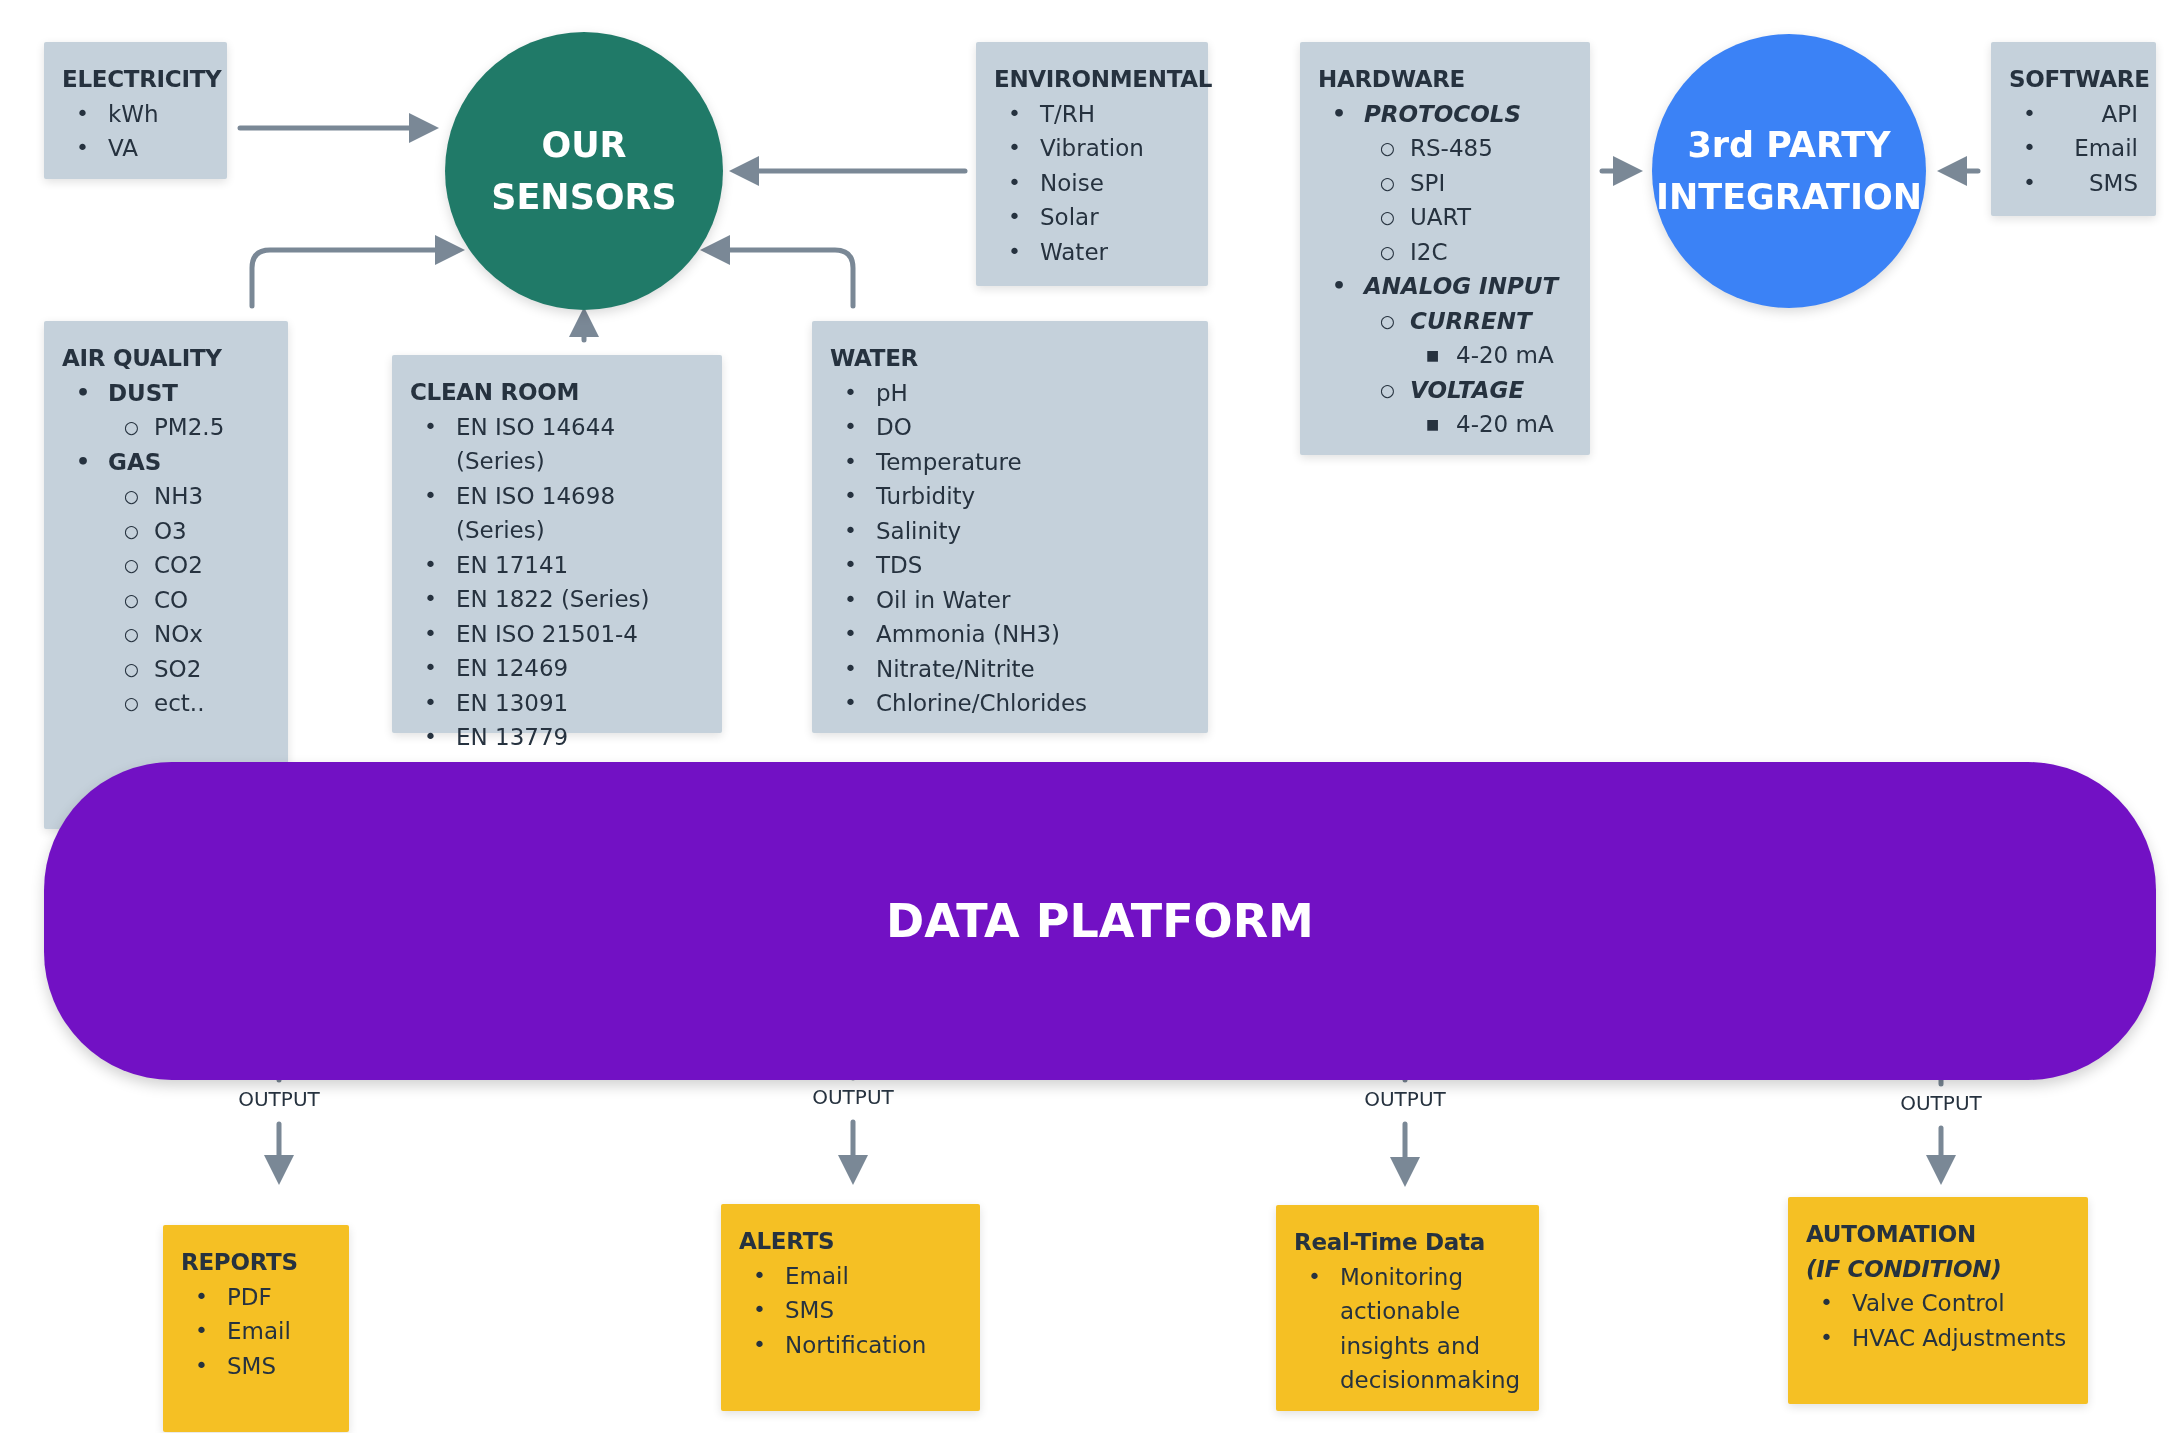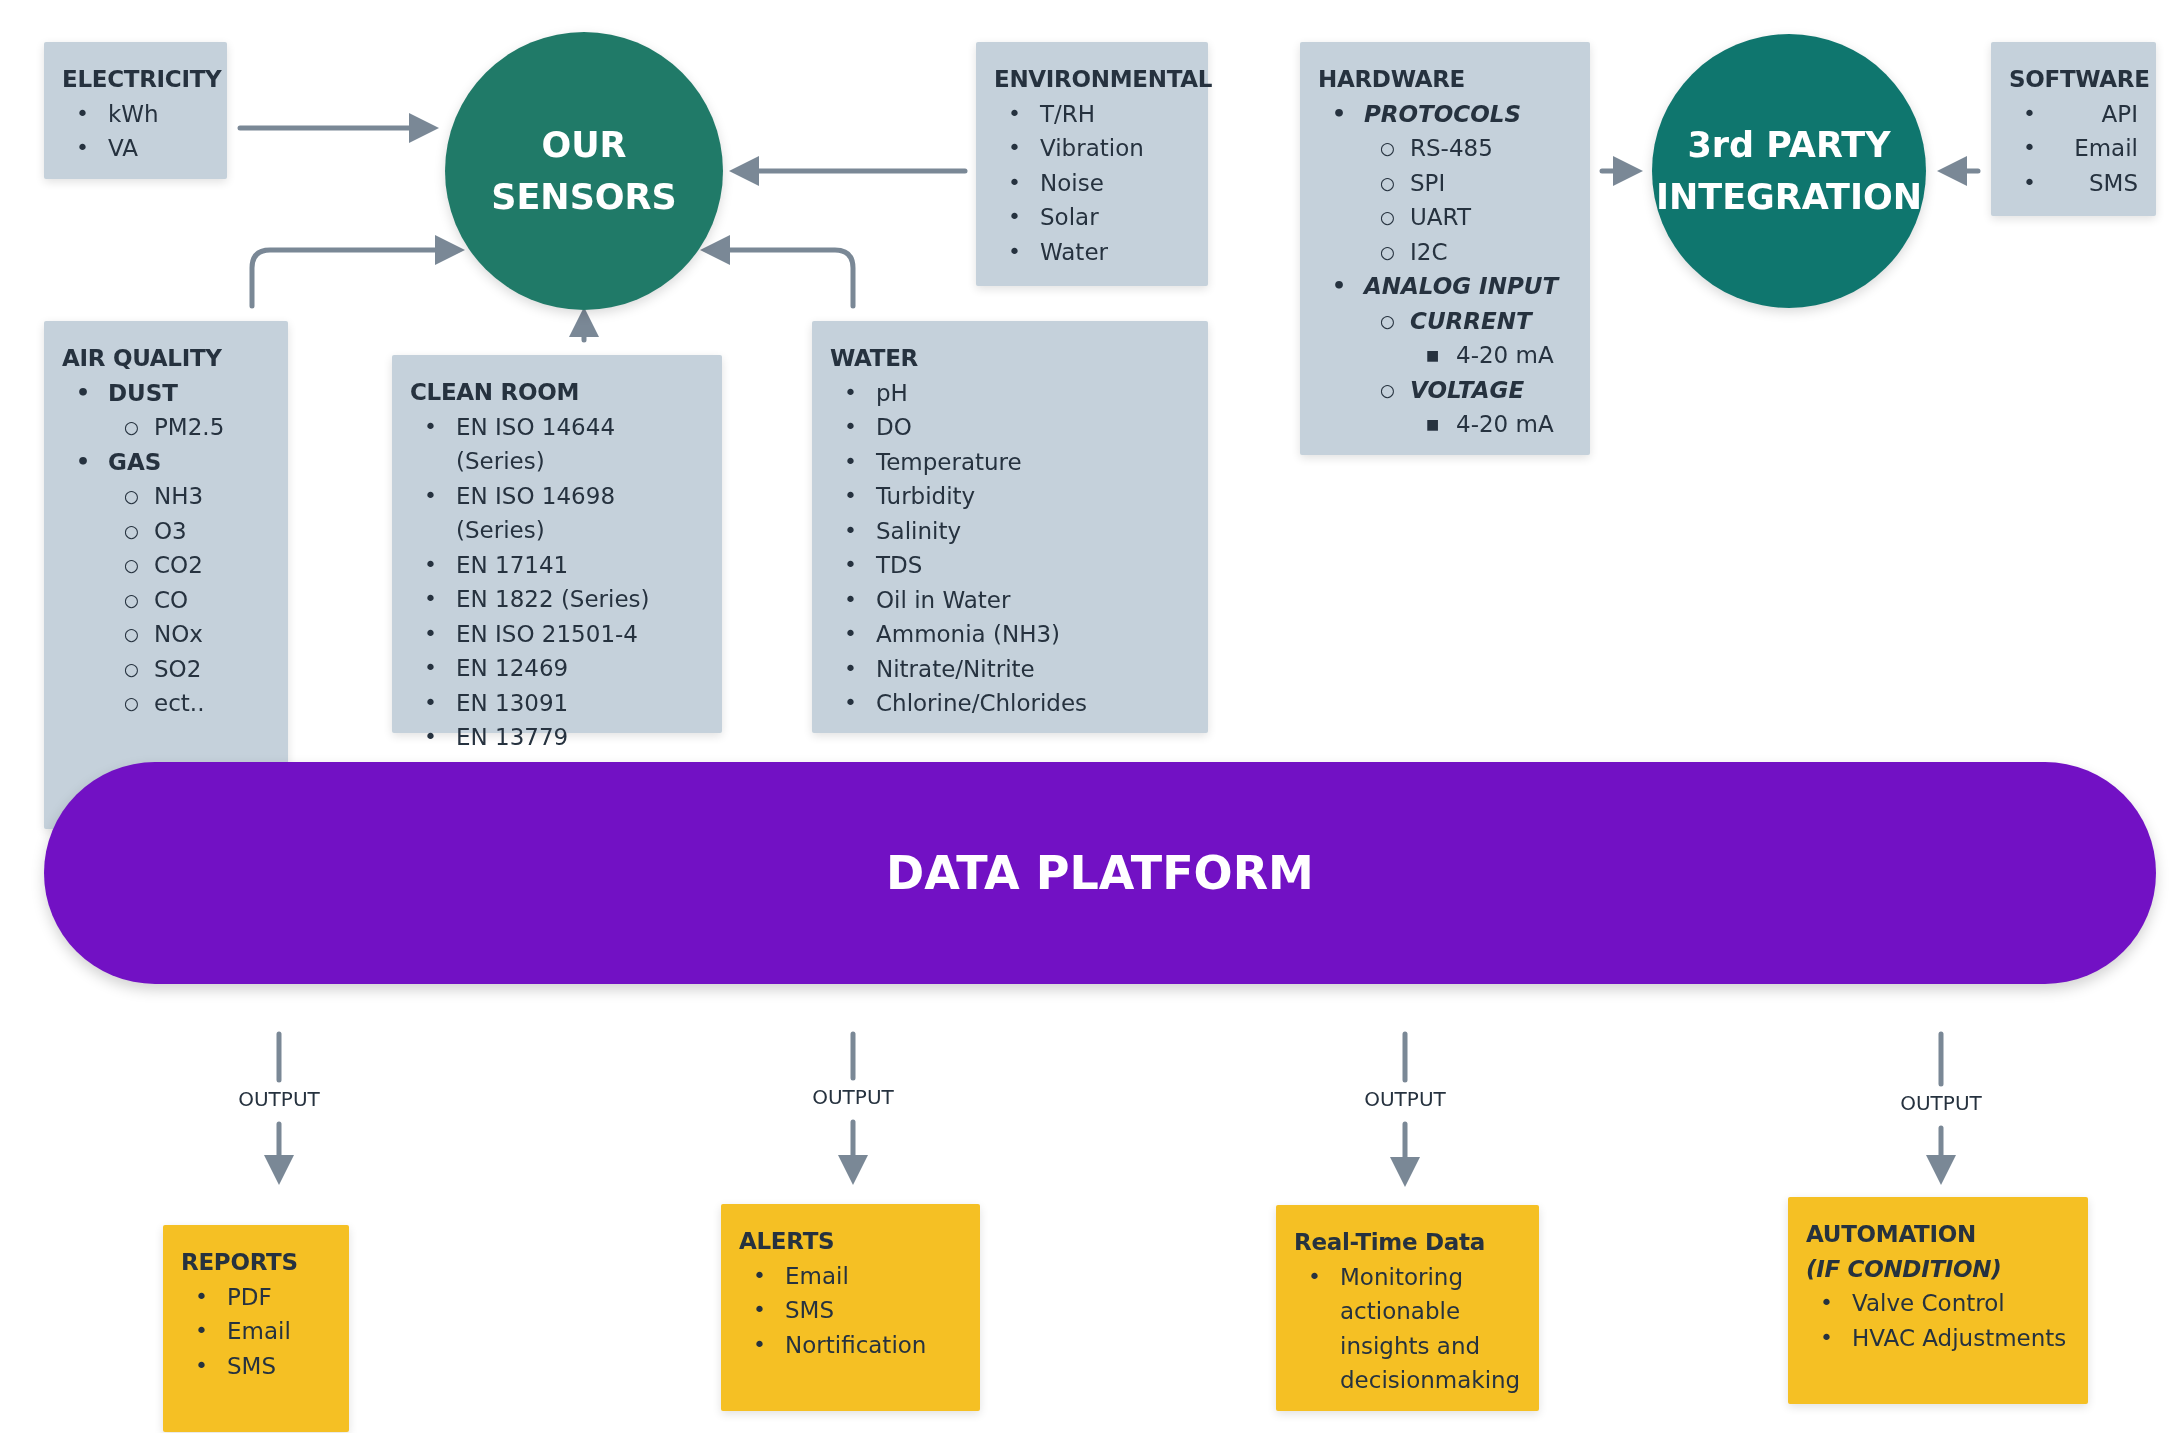--- a/index.html
+++ b/index.html
@@ -13,21 +13,21 @@
   .l2{padding-left:92px;}
   .l3{padding-left:138px;}
   .b{position:absolute;top:0;font-size:22px;}
   .l1 .b{left:14px;}
   .l2 .b{left:62px;font-size:17px;}
   .l3 .b{left:108px;font-size:14px;}
   .bi{font-weight:bold;font-style:italic;}
   .bd{font-weight:bold;}
   .circle{position:absolute;border-radius:50%;display:flex;flex-direction:column;align-items:center;justify-content:center;color:#fff;font-weight:bold;box-shadow:0 4px 12px rgba(0,0,0,0.15);}
   .circle span{display:block;font-size:35px;line-height:52px;}
-  .pill{position:absolute;left:44px;top:762px;width:2112px;height:222px;background:#7211c4;border-radius:128px;box-shadow:0 6px 14px rgba(0,0,0,0.18);display:flex;flex-direction:row;align-items:center;justify-content:center;color:#fff;font-weight:bold;}
+  .pill{position:absolute;left:44px;top:762px;width:2112px;height:318px;background:#7211c4;border-radius:128px;box-shadow:0 6px 14px rgba(0,0,0,0.18);display:flex;flex-direction:row;align-items:center;justify-content:center;color:#fff;font-weight:bold;}
   .pill span{display:block;font-size:46px;line-height:70px;}
   svg.arrows{position:absolute;left:0;top:0;width:2180px;height:1433px;pointer-events:none;}
   .outlabel{position:absolute;font-size:20px;color:#26323f;transform:translateX(-50%);}
 </style>
 </head>
 <body>
 
 <svg class="arrows" viewBox="0 0 2180 1433">
   <defs>
     <marker id="ah" markerWidth="6" markerHeight="6" refX="3" refY="3" orient="auto" markerUnits="strokeWidth">
@@ -86,21 +86,21 @@
     <li class="l2"><span class="b">○</span><span>UART</span></li>
     <li class="l2"><span class="b">○</span><span>I2C</span></li>
     <li class="l1 bi"><span class="b" style="font-style:normal;">•</span><span>ANALOG INPUT</span></li>
     <li class="l2 bi"><span class="b" style="font-weight:normal;font-style:normal;">○</span><span>CURRENT</span></li>
     <li class="l3"><span class="b">■</span><span>4-20 mA</span></li>
     <li class="l2 bi"><span class="b" style="font-weight:normal;font-style:normal;">○</span><span>VOLTAGE</span></li>
     <li class="l3"><span class="b">■</span><span>4-20 mA</span></li>
   </ul>
 </div>
 
-<div class="circle" style="left:1652px;top:34px;width:274px;height:274px;background:#0f766e;">
+<div class="circle" style="left:1652px;top:34px;width:274px;height:274px;background:#3b82f6;">
   <span>3rd PARTY</span>
   <span>INTEGRATION</span>
 </div>
 
 <div class="box" style="left:1991px;top:42px;width:165px;height:174px;text-align:right;">
   <div class="title">SOFTWARE</div>
   <ul>
     <li class="l1"><span class="b">•</span><span>API</span></li>
     <li class="l1"><span class="b">•</span><span>Email</span></li>
     <li class="l1"><span class="b">•</span><span>SMS</span></li>

